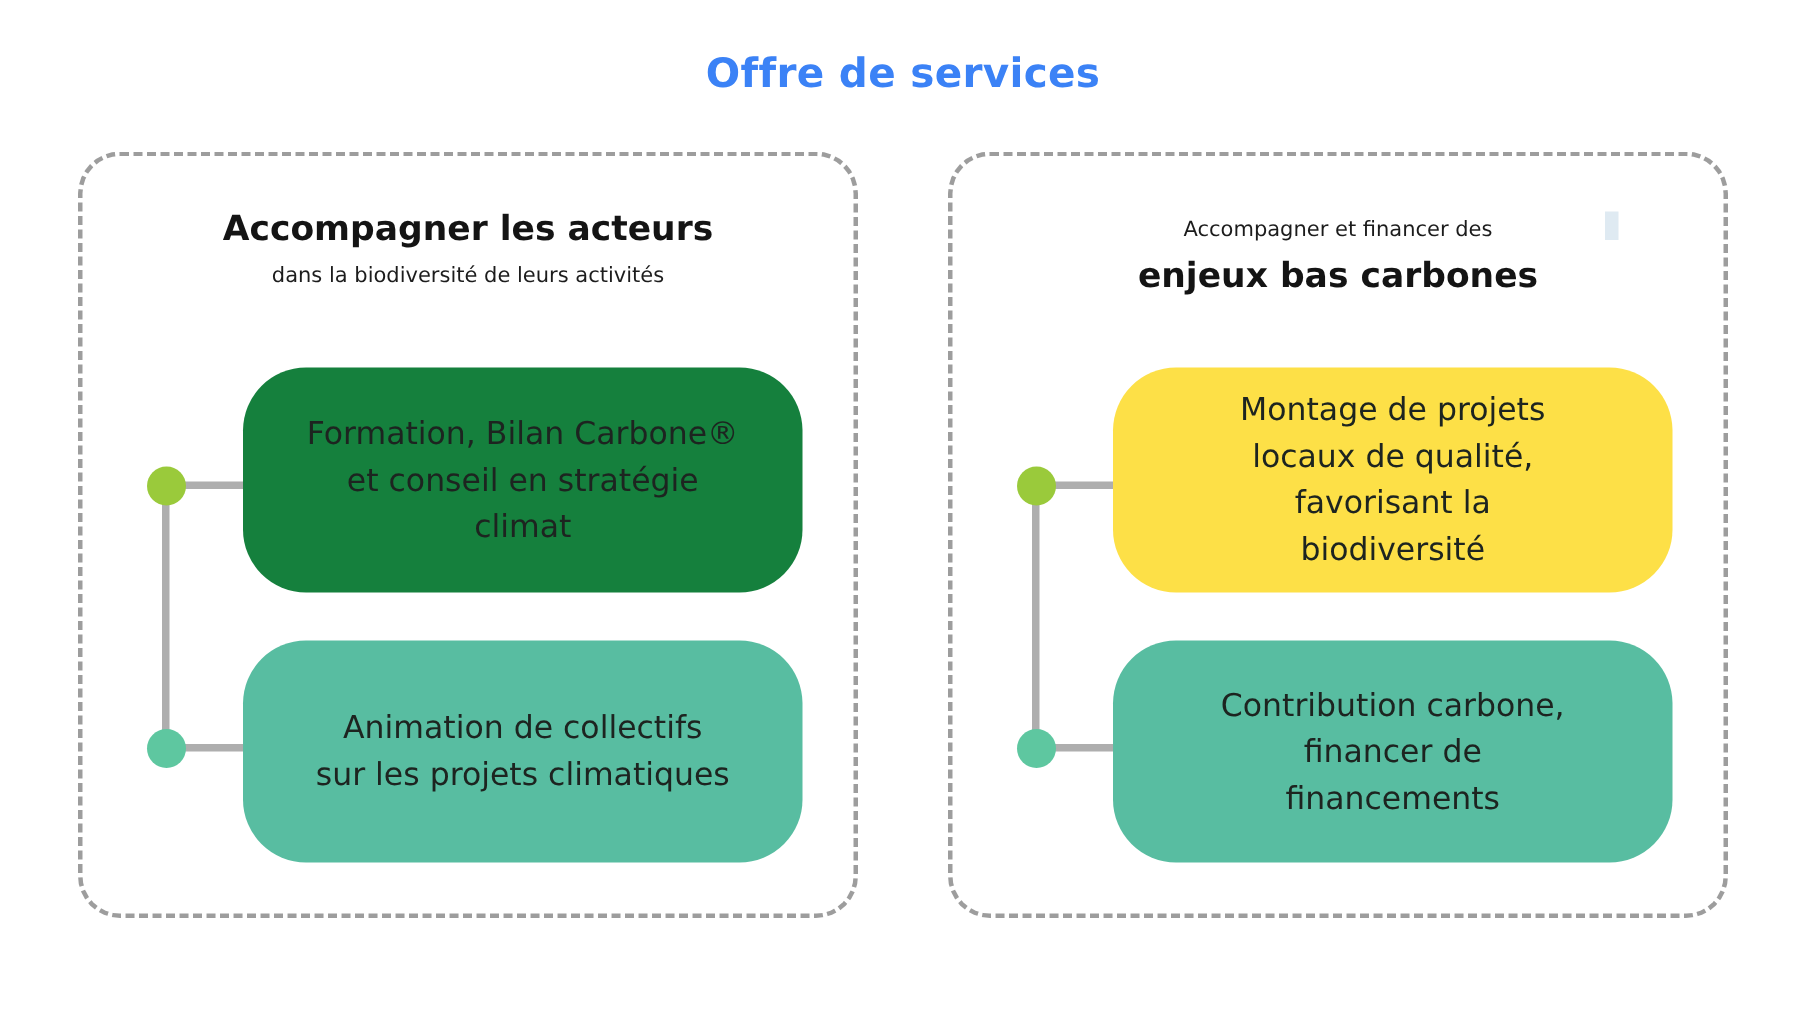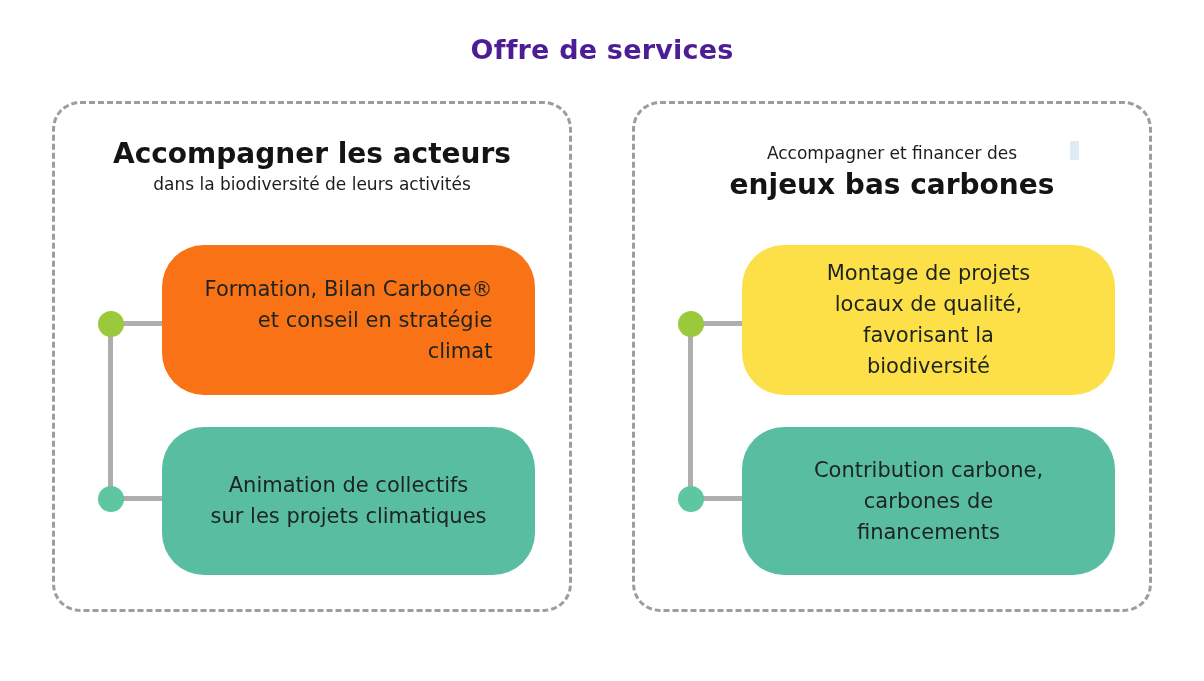--- a/index.html
+++ b/index.html
@@ -9,21 +9,21 @@
     font-family: "DejaVu Sans", "Liberation Sans", sans-serif;
     color: #1e1e1e;
     overflow: hidden;
   }
   .title {
     margin-top: 34px;
     text-align: center;
     font-size: 27px;
     font-weight: 700;
     letter-spacing: 0.2px;
-    color: #4c1d95;
+    color: #3b82f6;
   }
   .panels {
     margin-top: 36px;
     display: flex;
     justify-content: center;
     gap: 60px;
   }
   .panel {
     position: relative;
     width: 520px;
@@ -33,22 +33,22 @@
     background: #ffffff;
   }
   .panel-heading {
     position: absolute;
     top: 34px;
     left: 0;
     width: 100%;
     text-align: center;
     line-height: 31px;
   }
-  .h-bold   { font-size: 28px; font-weight: 700; color: #141414; }
-  .h-reg    { font-size: 17px; font-weight: 400; color: #1c1c1c; }
+  .h-bold   { font-size: 23px; font-weight: 700; color: #141414; }
+  .h-reg    { font-size: 14px; font-weight: 400; color: #1c1c1c; }
   .v-line {
     position: absolute;
     left: 53px; top: 220px;
     width: 5px; height: 175px;
     background: #aeaeae;
   }
   .h-line {
     position: absolute;
     left: 56px; width: 53px; height: 5px;
     background: #aeaeae;
@@ -101,21 +101,21 @@
       <div class="h-bold">Accompagner les acteurs</div>
       <div class="h-reg">dans la biodiversité de leurs activités</div>
     </header>
 
     <div class="v-line" style="background: rgb(174, 174, 174);"></div>
     <div class="h-line h-line-top" style="background: rgb(174, 174, 174);"></div>
     <div class="h-line h-line-bottom" style="background: rgb(174, 174, 174);"></div>
     <div class="dot dot-green" style="background: rgb(154, 202, 59);"></div>
     <div class="dot dot-teal" style="background: rgb(94, 199, 160);"></div>
 
-    <div class="box box-green" style="background: #f97316; text-align: right;">
+    <div class="box box-green" style="background: #15803d;">
       <p class="box-text">Formation, Bilan Carbone®
 et conseil en stratégie
 climat</p>
     </div>
     <div class="box box-teal" style="background: rgb(88, 189, 161);">
       <p class="box-text">Animation de collectifs
 sur les projets climatiques</p>
     </div>
   </section>
 
@@ -133,18 +133,18 @@
     <div class="dot dot-teal" style="background: rgb(94, 199, 160);"></div>
 
     <div class="box box-green" style="background: #fde047;">
       <p class="box-text">Montage de projets
 locaux de qualité,
 favorisant la
 biodiversité</p>
     </div>
     <div class="box box-teal" style="background: rgb(88, 189, 161);">
       <p class="box-text">Contribution carbone,
-carbones de
+financer de
 financements</p>
     </div>
   </section>
 
 </div>
 
 </body></html>

